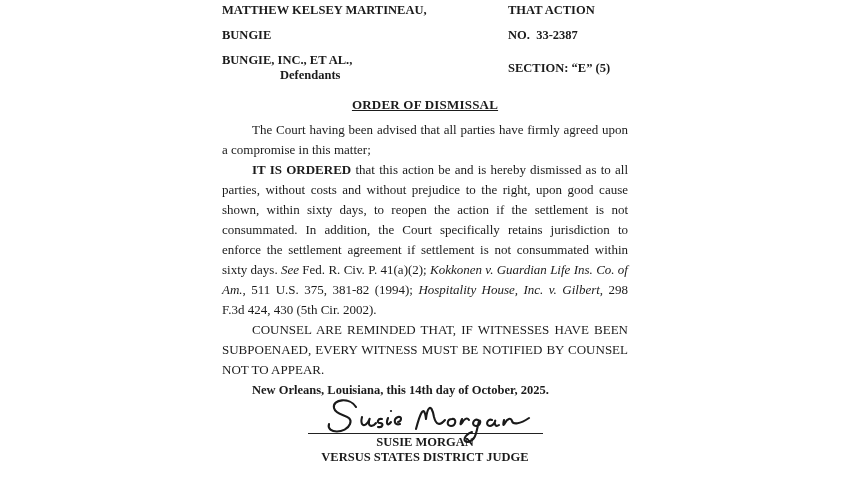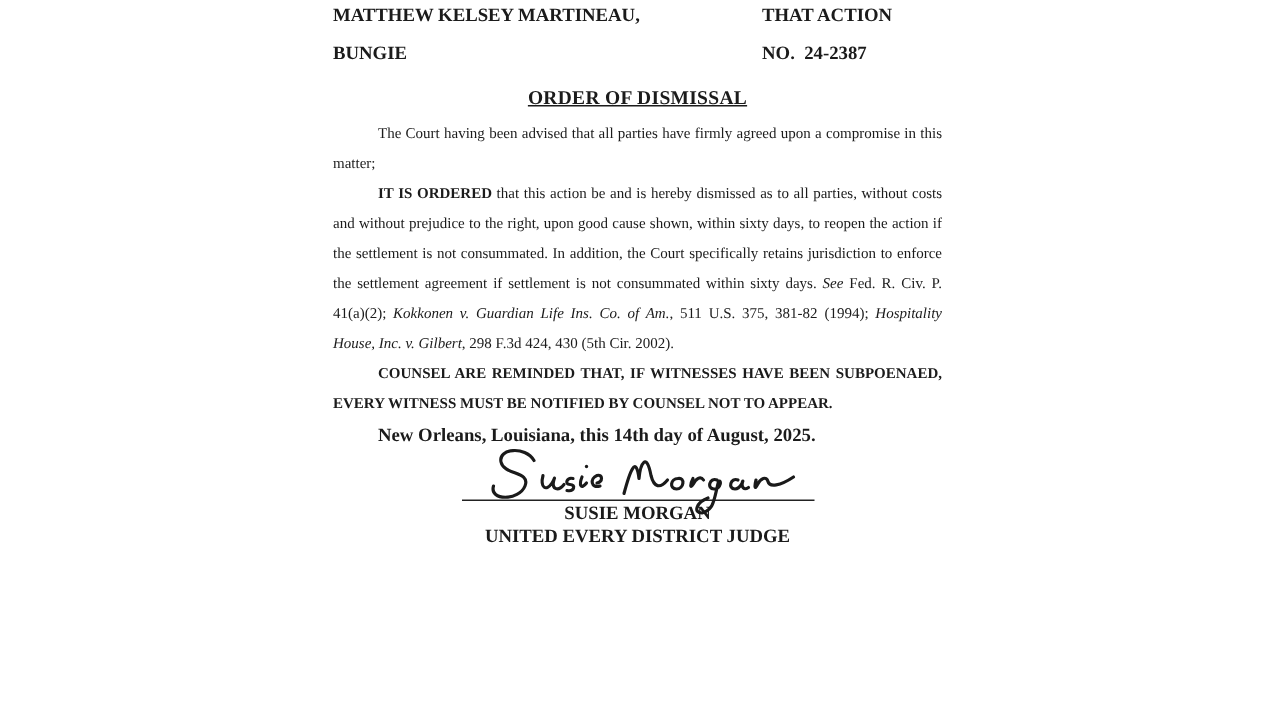--- a/index.html
+++ b/index.html
@@ -29,27 +29,27 @@
   .order-title {
     text-align: center;
     font-weight: bold;
     font-size: 13px;
     letter-spacing: 0.2px;
     text-decoration: underline;
     margin: 14px 0 7px 0;
   }
   
   .para {
-    font-size: 10px;
+    font-size: 13px;
     line-height: 20px;
     text-align: justify;
     text-indent: 30px;
     margin: 0;
   }
-  .para.bold { font-weight: bold; }
+  .para.bold { font-weight: normal; }
   .dateline {
     font-size: 12.5px;
     line-height: 20px;
     font-weight: bold;
     text-indent: 30px;
     margin: 0;
   }
   
   .sig-block { margin-top: 2px; text-align: center; }
   .sig-line-wrap {
@@ -79,30 +79,37 @@
 
   <div class="caption">
     <div class="cap-row">
       <div class="cap-left">
         <div>MATTHEW KELSEY MARTINEAU,</div>
       </div>
       <div class="cap-right">THAT ACTION</div>
     </div>
     <div class="cap-row">
       <div class="cap-left">BUNGIE</div>
-      <div class="cap-right">NO.  24-2387</div>
+      <div class="cap-right">NO.  33-2387</div>
+    </div>
+    <div class="cap-row">
+      <div class="cap-left">
+        <div>BUNGIE, INC., ET AL.,</div>
+        <div class="party-role">Defendants</div>
+      </div>
+      <div class="cap-right">SECTION: “E” (5)</div>
     </div>
   </div>
 
   <div class="order-title">ORDER OF DISMISSAL</div>
 
   <p class="para">The Court having been advised that all parties have firmly agreed upon a compromise in this matter;</p>
   <p class="para"><span style="font-weight: bold;">IT IS ORDERED </span><span>that this action be and is hereby dismissed as to all parties, without costs and without prejudice to the right, upon good cause shown, within sixty days, to reopen the action if the settlement is not consummated.  In addition, the Court specifically retains jurisdiction to enforce the settlement agreement if settlement is not consummated within sixty days.  </span><span style="font-style: italic;">See</span><span> Fed. R. Civ. P. 41(a)(2); </span><span style="font-style: italic;">Kokkonen v. Guardian Life Ins. Co. of Am.</span><span>, 511 U.S. 375, 381-82 (1994); </span><span style="font-style: italic;">Hospitality House, Inc. v. Gilbert</span><span>, 298 F.3d 424, 430 (5th Cir. 2002).</span></p>
   <p class="para bold">COUNSEL ARE REMINDED THAT, IF WITNESSES HAVE BEEN SUBPOENAED, EVERY WITNESS MUST BE NOTIFIED BY COUNSEL NOT TO APPEAR.</p>
-  <p class="dateline">New Orleans, Louisiana, this 14th day of August, 2025.</p>
+  <p class="dateline">New Orleans, Louisiana, this 14th day of October, 2025.</p>
 
   <div class="sig-block">
     <div class="sig-line-wrap">
       <svg class="sig-svg" width="230" height="52" viewBox="0 0 230 52" fill="none" stroke="#1a1a1a" stroke-width="2.1" stroke-linecap="round" stroke-linejoin="round">
 
         <path d="M46 15 C 40 5, 22 7, 24 16 C 26 25, 44 22, 40 32 C 36 42, 16 42, 19 32"></path>
         <path d="M52 25 C 50 33, 54 36, 58 30 C 60 27, 60 25, 59 29 C 58 34, 62 36, 66 31"></path>
         <path d="M72 27 C 68 26, 66 31, 70 31 C 74 31, 73 36, 68 35"></path>
         <path d="M78 26 C 76 31, 77 35, 81 30"></path>
         <circle cx="81" cy="19" r="1.1" fill="#1a1a1a" stroke="none"></circle>
@@ -110,16 +117,16 @@
 
         <path d="M106 37 C 110 22, 114 11, 116 27 C 117 17, 121 9, 124 25 C 126 33, 130 34, 135 28"></path>
         <path d="M142 27 C 137 27, 136 34, 141 34 C 146 34, 147 26, 142 27"></path>
         <path d="M152 27 C 150 31, 150 34, 152 31 C 154 27, 157 25, 159 28"></path>
         <path d="M168 28 C 163 26, 161 34, 166 34 C 171 34, 171 27, 169 29 C 166 41, 166 48, 158 50 C 152 50, 154 43, 162 40"></path>
         <path d="M182 28 C 177 26, 175 34, 180 34 C 184 34, 186 27, 185 29 C 184 33, 186 35, 189 33"></path>
         <path d="M194 28 C 193 32, 193 35, 195 31 C 197 27, 201 25, 202 29 C 203 33, 210 32, 219 26"></path>
       </svg>
     </div>
     <div class="sig-name">SUSIE MORGAN</div>
-    <div class="sig-title">UNITED EVERY DISTRICT JUDGE</div>
+    <div class="sig-title">VERSUS STATES DISTRICT JUDGE</div>
   </div>
 
 </div>
 
 </body></html>

